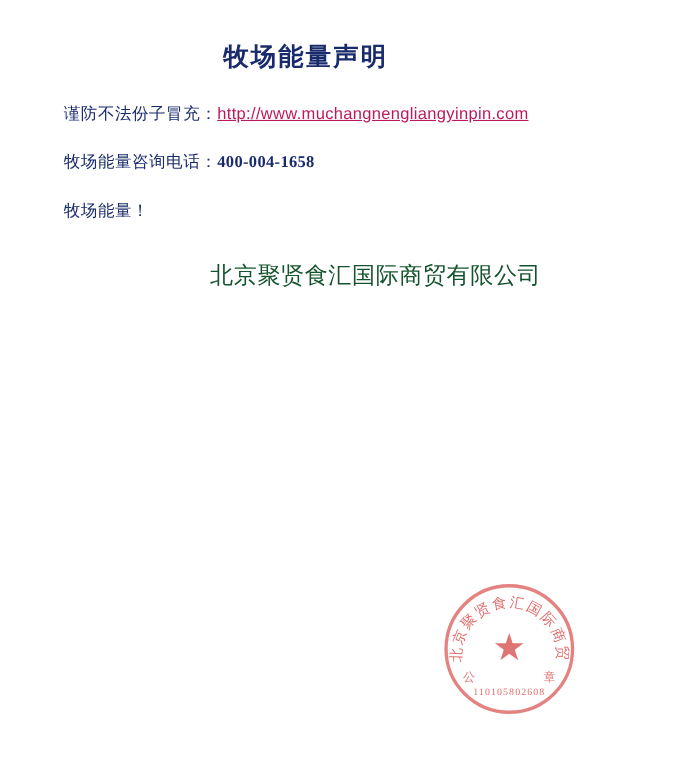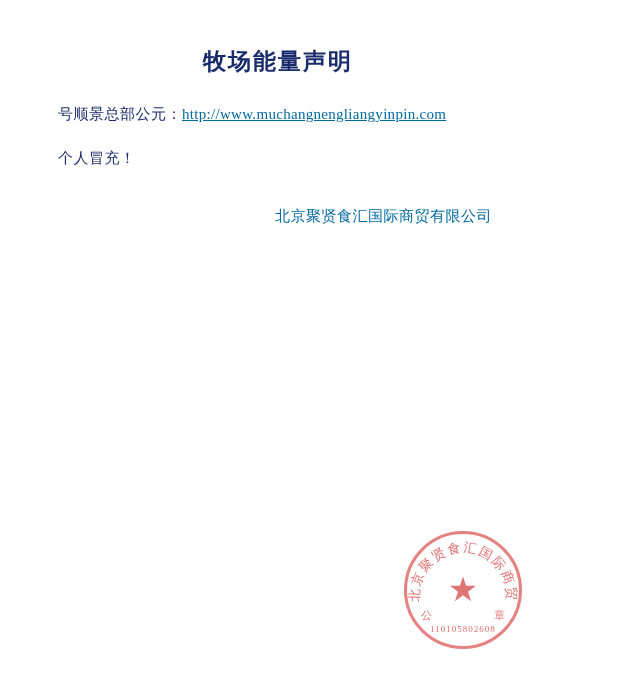--- a/index.html
+++ b/index.html
@@ -13,21 +13,21 @@
     font-family: "Liberation Serif", "DejaVu Serif", serif;
     color: #1a2b6d;
     position: relative;
     overflow: hidden;
   }
   .page {
     position: relative;
     width: 556px;
     height: 694px;
     box-sizing: border-box;
-    padding: 32px 58px 0 58px;
+    padding: 22px 58px 0 58px;
   }
   .doc-title {
     text-align: center;
     font-size: 23px;
     font-weight: bold;
     color: #1a2b6d;
     letter-spacing: 2px;
     margin: 14px 0 22px 0;
     font-family: "Liberation Serif", "DejaVu Serif", serif;
   }
@@ -44,37 +44,37 @@
   .para.noindent {
     text-indent: 0;
   }
   .addr-link {
     font-weight: bold;
     text-decoration: underline;
     color: #1a2b6d;
   }
   .url-link {
     text-decoration: underline;
-    color: #0369a1;
-    font-family: Liberation Serif, serif;
+    color: #be185d;
+    font-family: Liberation Sans, sans-serif;
     letter-spacing: 0.3px;
   }
   .phone {
     font-weight: bold;
     letter-spacing: 0.3px;
   }
   .sign-block {
     margin-top: 26px;
     text-align: right;
     padding-right: 6px;
   }
   .sign-line {
-    font-size: 15px;
+    font-size: 21px;
     line-height: 34px;
-    color: #0369a1;
+    color: #14532d;
     letter-spacing: 0.5px;
   }
   
   .seal {
     position: absolute;
     left: 404px;
     top: 531px;
     width: 118px;
     height: 118px;
     border-radius: 50%;
@@ -128,25 +128,28 @@
 
 <div class="page">
 
   <h1 class="doc-title">牧场能量声明</h1>
 
 
 
 
 
   <p class="para noindent">
-    <span>号顺景总部公元：</span><span class="url-link">http://www.muchangnengliangyinpin.com</span>
+    <span>谨防不法份子冒充：</span><span class="url-link">http://www.muchangnengliangyinpin.com</span>
   </p>
 
+  <p class="para noindent">
+    <span>牧场能量咨询电话：</span><span class="phone">400-004-1658</span>
+  </p>
 
-  <p class="para noindent">个人冒充！</p>
+  <p class="para noindent">牧场能量！</p>
 
   <div class="sign-block">
     <div class="sign-line">北京聚贤食汇国际商贸有限公司</div>
   </div>
 
   <div class="seal">
     <svg class="seal-arc" viewBox="0 0 112 112">
       <defs>
         <path id="arcpath" d="M 12,62 A 44,44 0 0 1 100,62" fill="none"></path>
       </defs>

